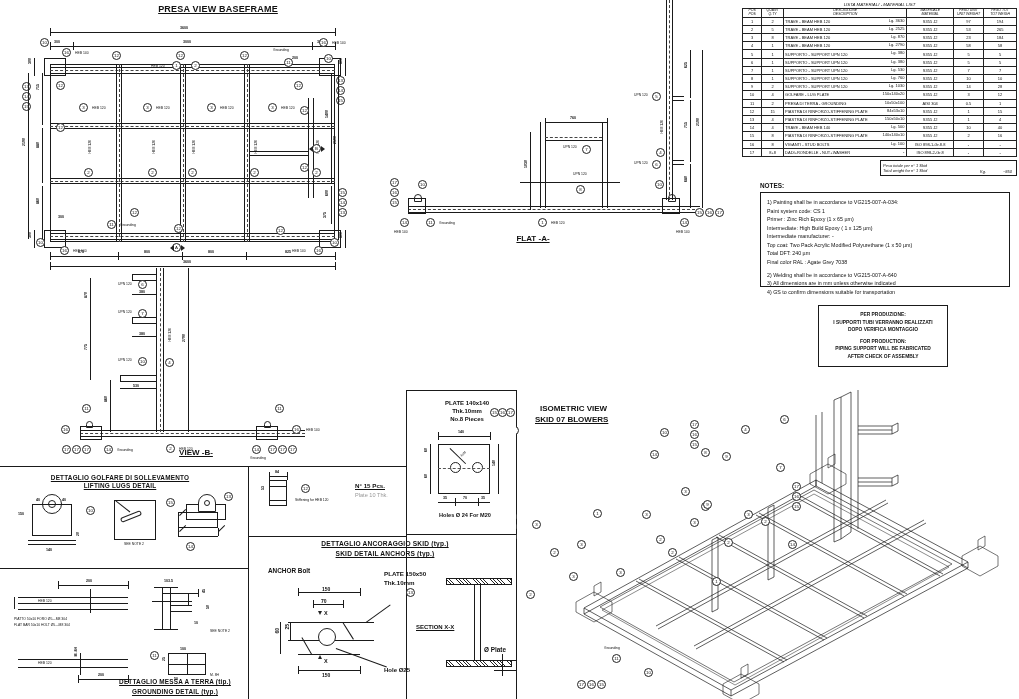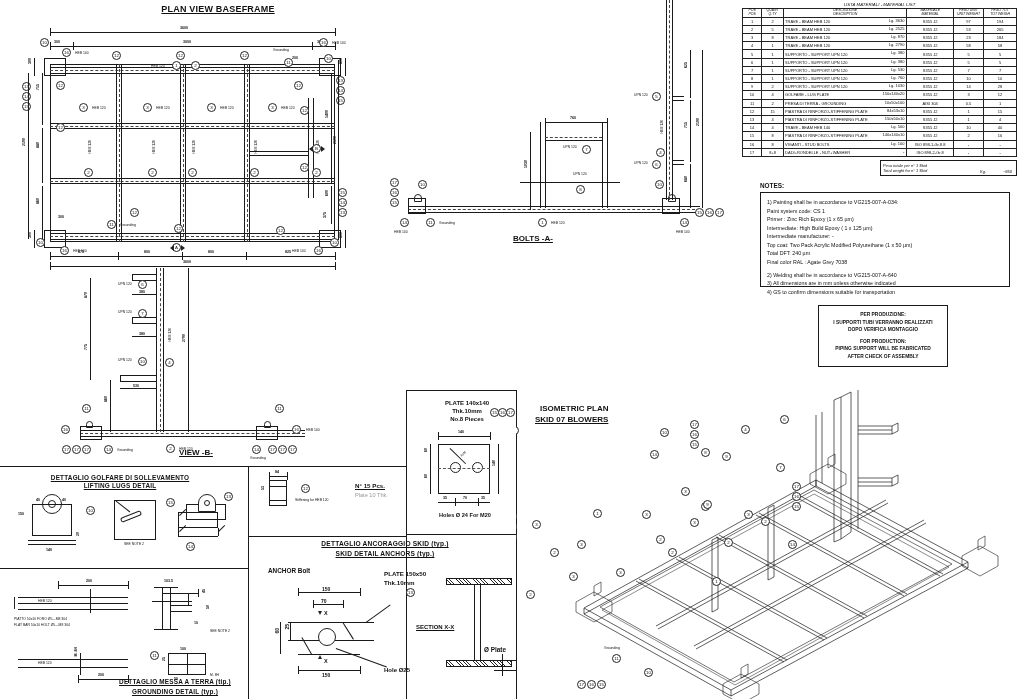--- a/index.html
+++ b/index.html
@@ -65,21 +65,21 @@
   .hatch {
     background-image: repeating-linear-gradient(45deg,#222 0,#222 .5px,transparent .5px,transparent 2.4px);
   }
   .underline { text-decoration: underline; }
 </style>
 </head>
 <body>
 
 <div id="sheet">
 
-  <div class="abs ttl" style="left:128px;top:4px;width:180px;">PLAN VIEW BASEFRAME</div>
+  <div class="abs ttl" style="left:128px;top:4px;width:180px;">PRESA VIEW BASEFRAME</div>
 
   <div class="abs" id="plan-view" style="left:20px;top:18px;width:330px;height:250px;">
 
     <div class="abs ln hl" style="left:30px;top:14px;width:285px;"></div>
     <div class="abs ln vl" style="left:30px;top:10px;height:8px;"></div>
     <div class="abs ln vl" style="left:315px;top:10px;height:8px;"></div>
     <div class="abs dim" style="left:160px;top:8px;">3600</div>
 
     <div class="abs ln hl" style="left:30px;top:28px;width:285px;"></div>
     <div class="abs ln vl" style="left:30px;top:24px;height:8px;"></div>
@@ -316,21 +316,21 @@
     <div class="abs bal sm" style="left:265px;top:120px;">10</div>
     <div class="abs bal sm" style="left:290px;top:158px;">14</div>
     <div class="abs lbl" style="left:286px;top:170px;">HEB 140</div>
     <div class="abs bal sm" style="left:305px;top:148px;">15</div>
     <div class="abs bal sm" style="left:315px;top:148px;">16</div>
     <div class="abs bal sm" style="left:325px;top:148px;">17</div>
 
     <div class="abs bal sm" style="left:148px;top:158px;">1</div>
     <div class="abs lbl" style="left:161px;top:161px;">HEB 120</div>
   </div>
-  <div class="abs ttl2 underline" style="left:508px;top:234px;width:50px;">BOLTS -A-</div>
+  <div class="abs ttl2 underline" style="left:508px;top:234px;width:50px;">FLAT -A-</div>
 
   <div class="abs" id="view-b" style="left:60px;top:270px;width:290px;height:190px;">
 
     <div class="abs ln hl2" style="left:20px;top:160px;width:225px;"></div>
     <div class="abs ln hl" style="left:20px;top:166px;width:225px;"></div>
     <div class="abs dash-h" style="left:20px;top:163px;width:225px;"></div>
 
     <div class="abs box" style="left:20px;top:156px;width:22px;height:14px;"></div>
     <div class="abs" style="left:26px;top:151px;width:7px;height:7px;border:.7px solid #222;border-radius:50% 50% 0 0;"></div>
 
@@ -825,21 +825,21 @@
       <div class="abs hatch box" style="left:10px;top:86px;width:66px;height:7px;"></div>
       <div class="abs ln vl" style="left:38px;top:11px;height:75px;"></div>
       <div class="abs ln vl" style="left:44px;top:11px;height:75px;"></div>
       <div class="abs ln hl" style="left:58px;top:86px;width:22px;"></div>
       <div class="abs ln hl" style="left:58px;top:96px;width:22px;"></div>
       <div class="abs ln vl" style="left:66px;top:80px;height:22px;"></div>
       <div class="abs" style="left:48px;top:72px;font-size:6.4px;font-weight:bold;">Ø Plate</div>
     </div>
   </div>
 
-  <div class="abs ttl2" style="left:540px;top:404px;text-align:left;">ISOMETRIC PLAN</div>
+  <div class="abs ttl2" style="left:540px;top:404px;text-align:left;">ISOMETRIC VIEW</div>
   <div class="abs ttl2 underline" style="left:535px;top:415px;text-align:left;">SKID 07 BLOWERS</div>
 
   <div class="abs" id="iso-view" style="left:516px;top:390px;width:503px;height:309px;overflow:hidden;">
     <svg width="503" height="309" viewBox="0 0 503 309" style="position:absolute;left:0;top:0;">
       <g stroke="#1a1a1a" stroke-width="0.7" fill="none">
 
         <path d="M 68 218 L 300 90 L 452 172 L 215 300 Z"></path>
         <path d="M 68 224 L 300 96 L 452 178 L 215 306 Z"></path>
         <path d="M 68 218 L 68 224 M 300 90 L 300 96 M 452 172 L 452 178 M 215 300 L 215 306"></path>
 

